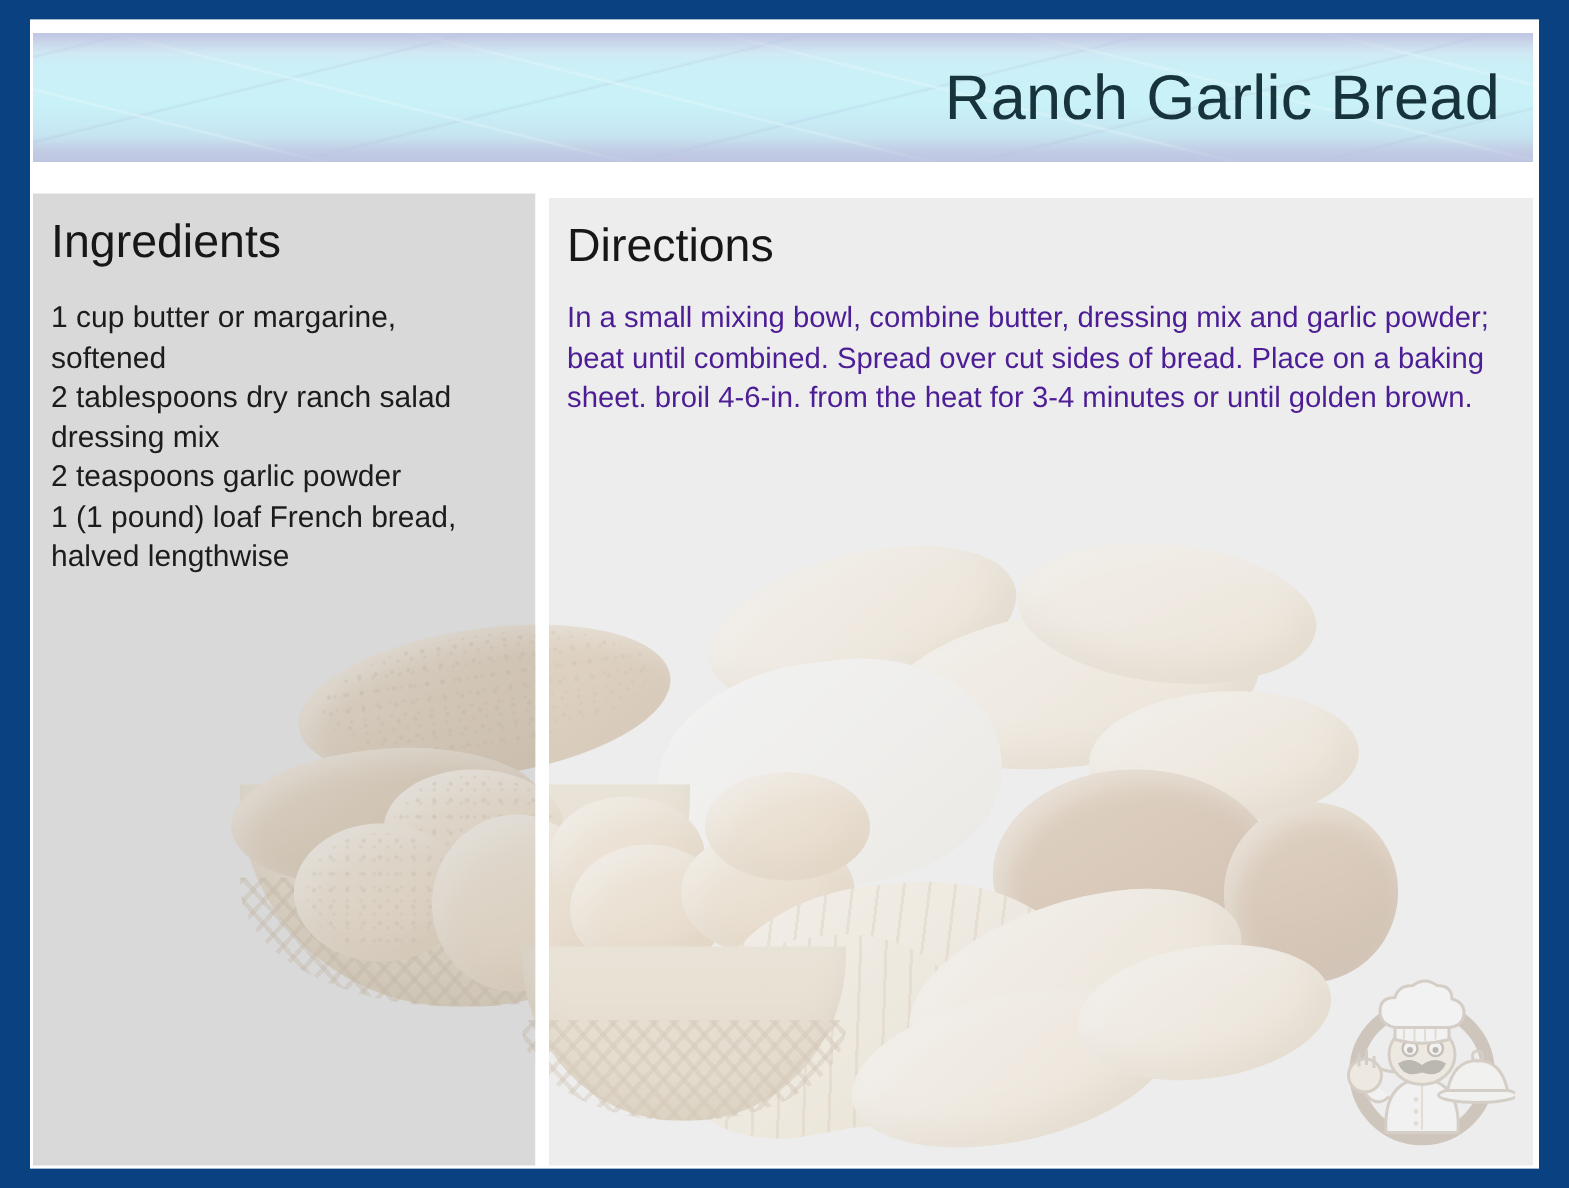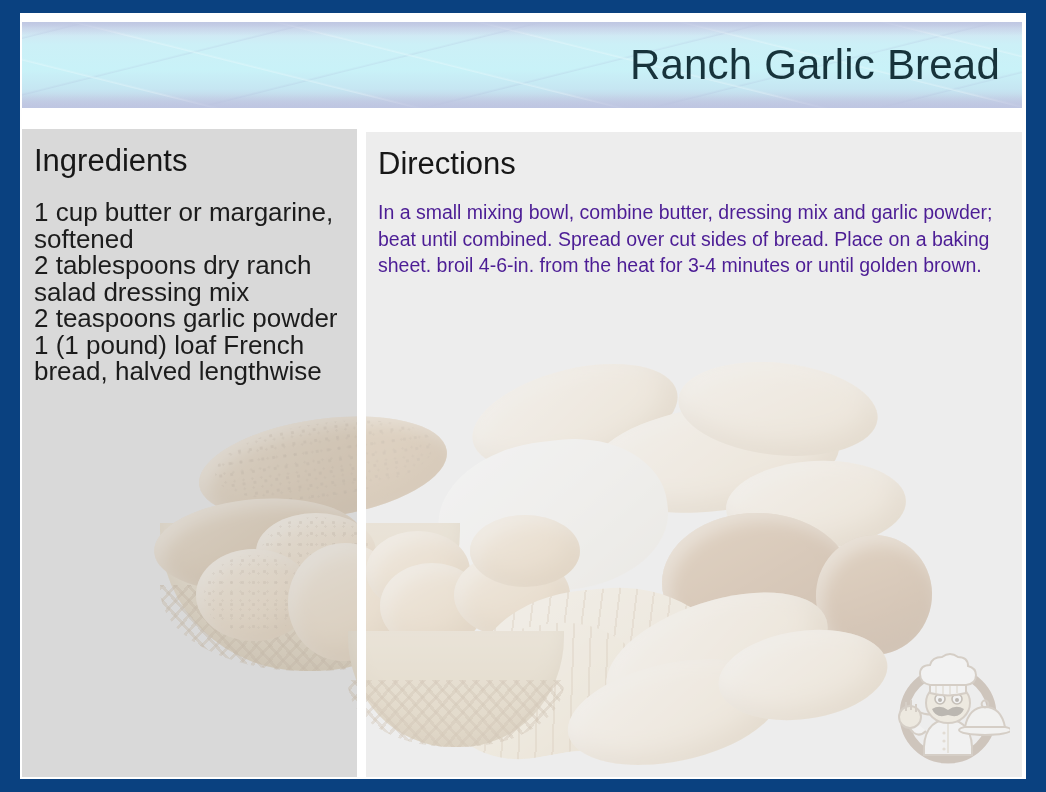--- a/index.html
+++ b/index.html
@@ -134,21 +134,21 @@
     height: 45px;
     background: #ededed;
   }
 
   
   .ingredients-text {
     position: absolute;
     left: 14px;
     top: 186px;
     width: 312px;
-    font-size: 26px;
+    font-size: 20px;
     line-height: 26.5px;
     color: #1c1c1c;
     white-space: pre-line;
   }
   .directions-text {
     position: absolute;
     left: 358px;
     top: 186px;
     width: 646px;
     font-size: 19.5px;

